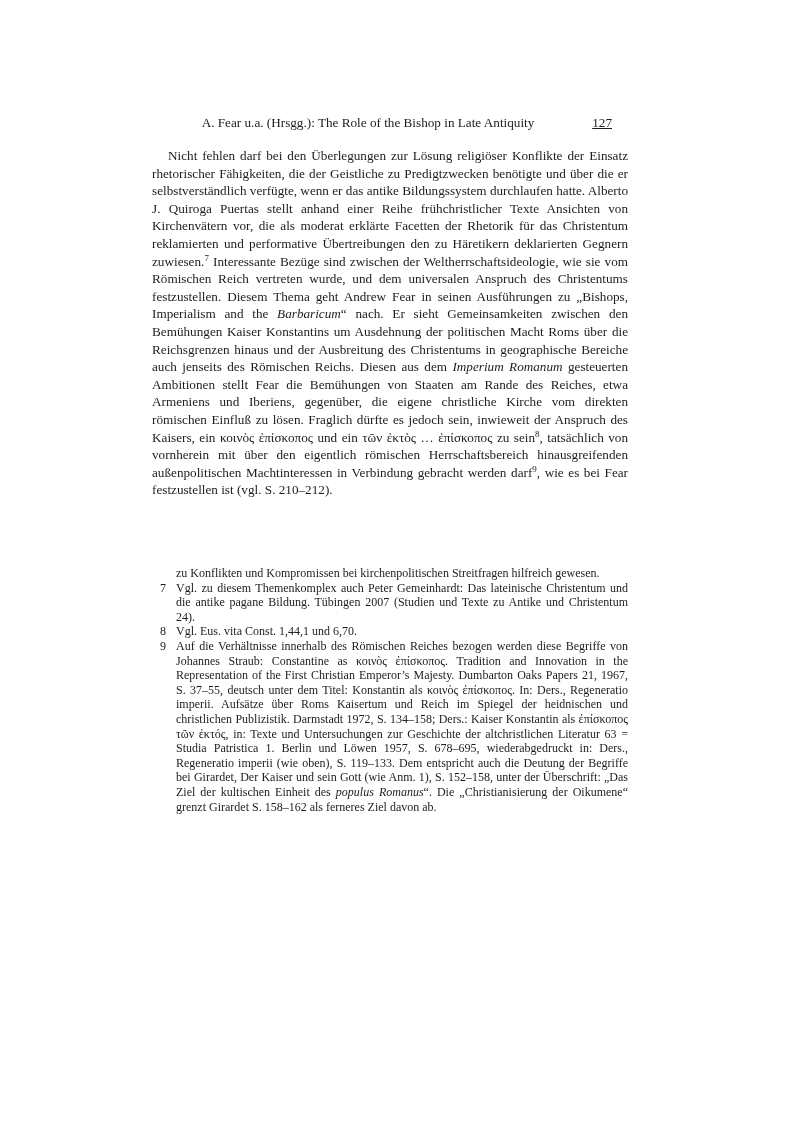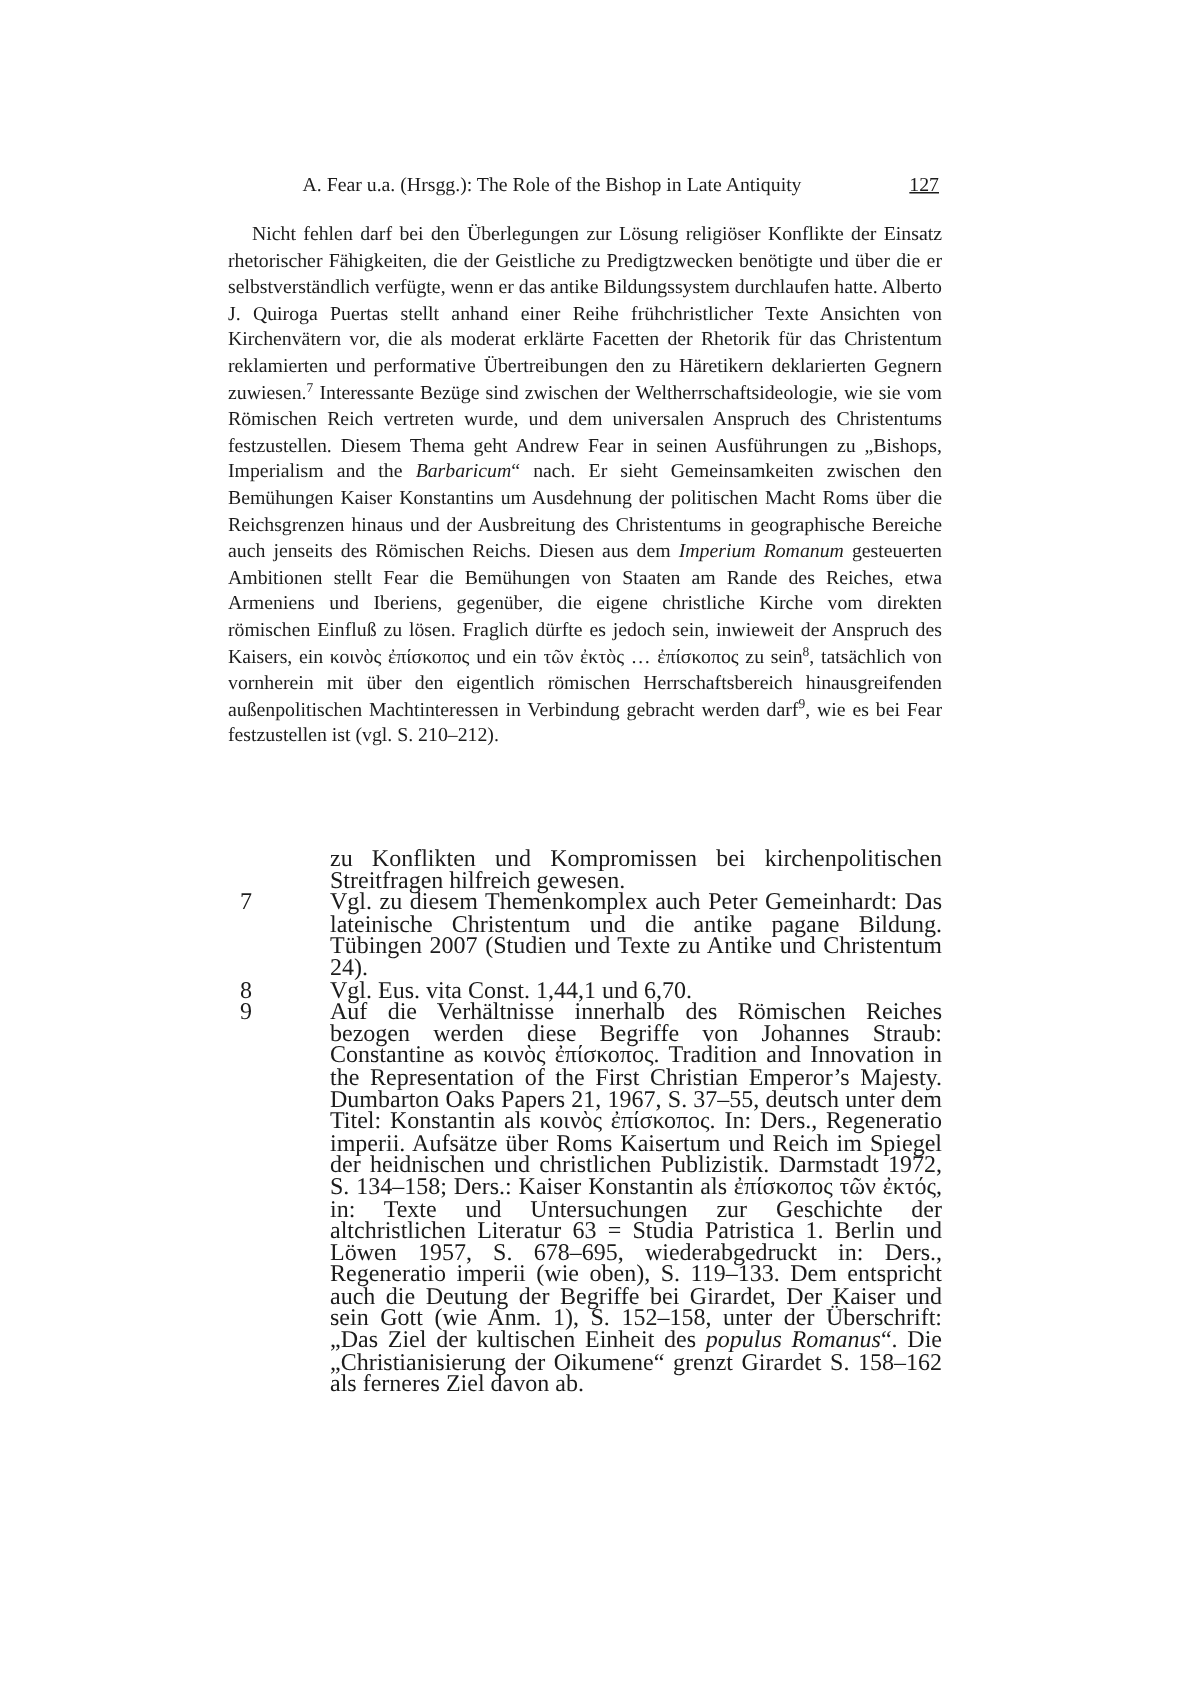--- a/index.html
+++ b/index.html
@@ -27,21 +27,21 @@
     line-height: 17px;
   }
   .head-title {
     display: block;
     text-align: center;
     padding-right: 44px; 
   }
   .page-number {
     position: absolute;
     top: 0;
-    right: 2px;
+    right: 16px;
     text-decoration: underline;
   }
   .body-text {
     position: absolute;
     top: 147px;
     left: 152px;
     width: 476px;
   }
   .para {
     font-size: 13.2px;
@@ -60,23 +60,22 @@
     vertical-align: baseline;
   }
   .footnotes {
     position: absolute;
     top: 566px;
     left: 152px;
     width: 476px;
   }
   .footnote {
     display: flex;
-    font-size: 16px;
+    font-size: 12px;
     line-height: 14.6px;
-    gap: 44px;
   }
   .fn-num {
     flex: 0 0 24px;
     padding-left: 8px;
   }
   .fn-text {
     flex: 1 1 auto;
     text-align: justify;
     hyphens: auto;
     -webkit-hyphens: auto;

